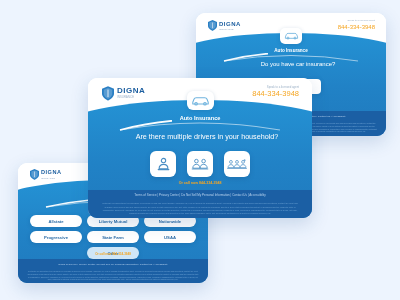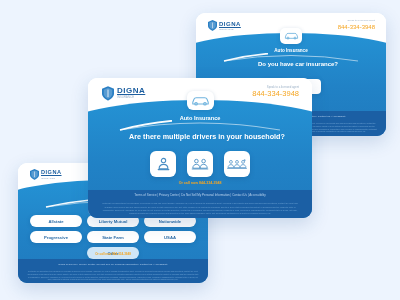--- a/index.html
+++ b/index.html
@@ -39,21 +39,21 @@
     background:#1b5fa4;
   }
 
   
   .logo{
     position:absolute;display:flex;align-items:center;gap:2px;
   }
   .shield{display:block;}
   .logo-text{display:flex;flex-direction:column;line-height:1;}
   .logo-name{
-    color:#1d5fa0;font-weight:700;letter-spacing:.5px;text-decoration:underline;
+    color:#1d5fa0;font-weight:700;letter-spacing:.5px;
   }
   .logo-sub{
     color:#8fa8c4;letter-spacing:.2px;
   }
   .agent-box{
     position:absolute;text-align:right;line-height:1.15;
   }
   .agent-small{color:#9bb0c6;display:block;}
   .agent-phone{color:#f5a623;font-weight:400;display:block;}
 
@@ -68,21 +68,21 @@
   .topic-label{
     display:block;color:#ffffff;font-weight:700;
   }
 
   .progress-arc{
     position:absolute;left:0;right:0;
   }
 
   .question{
     position:absolute;left:14px;right:0;text-align:center;
-    color:#ffffff;font-weight:700;
+    color:#ffffff;font-weight:400;
   }
 
   .opt-row{
     position:absolute;left:0;right:0;
     display:flex;justify-content:center;
   }
   .opt-tile{
     background:#ffffff;border-radius:6px;
     display:flex;align-items:center;justify-content:center;
     box-shadow:0 2px 5px rgba(20,70,120,.22);

